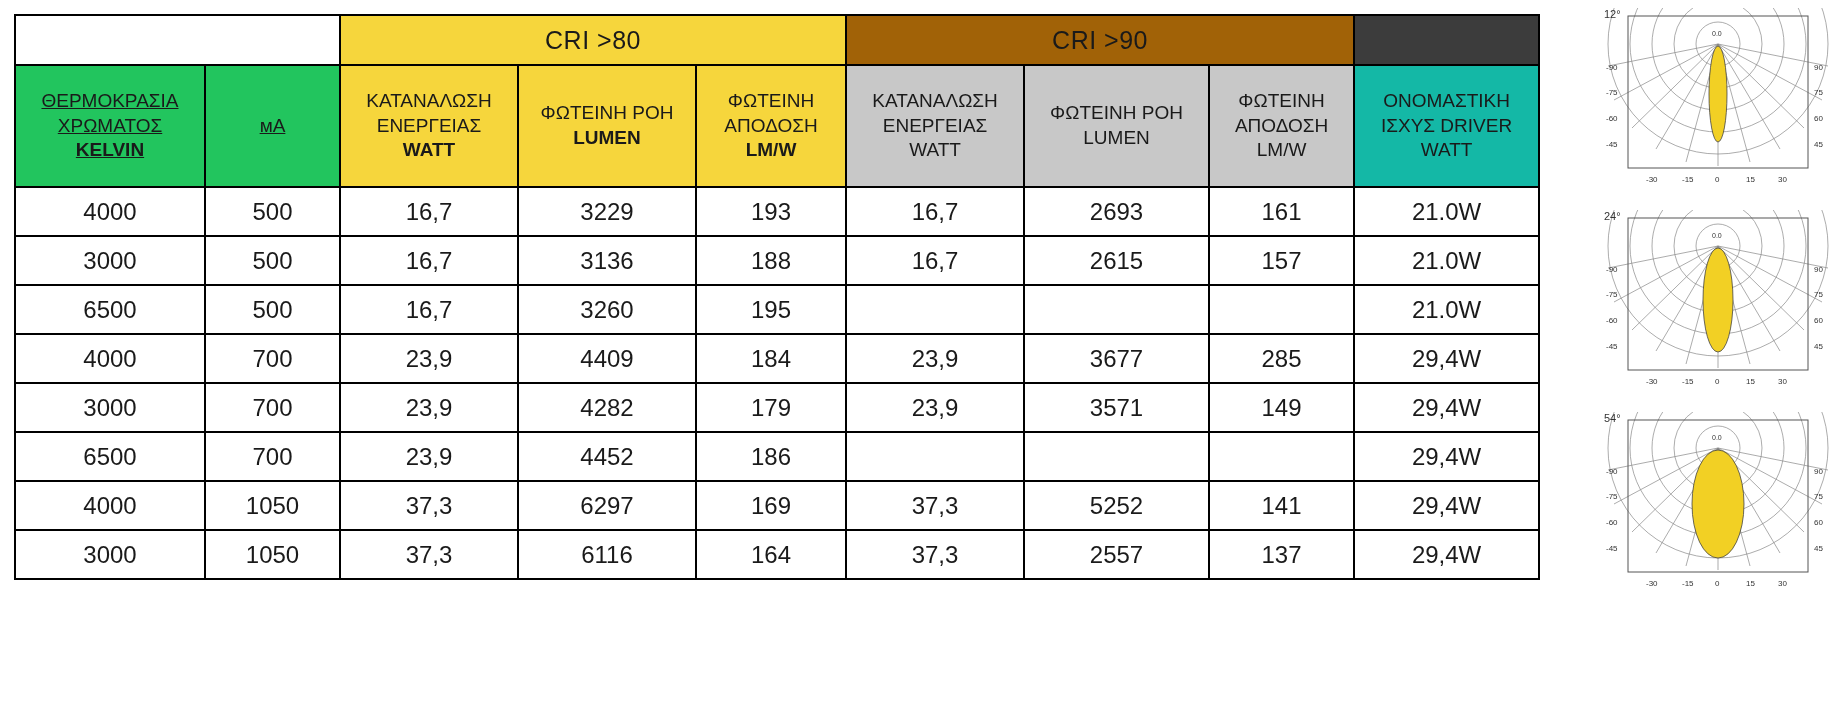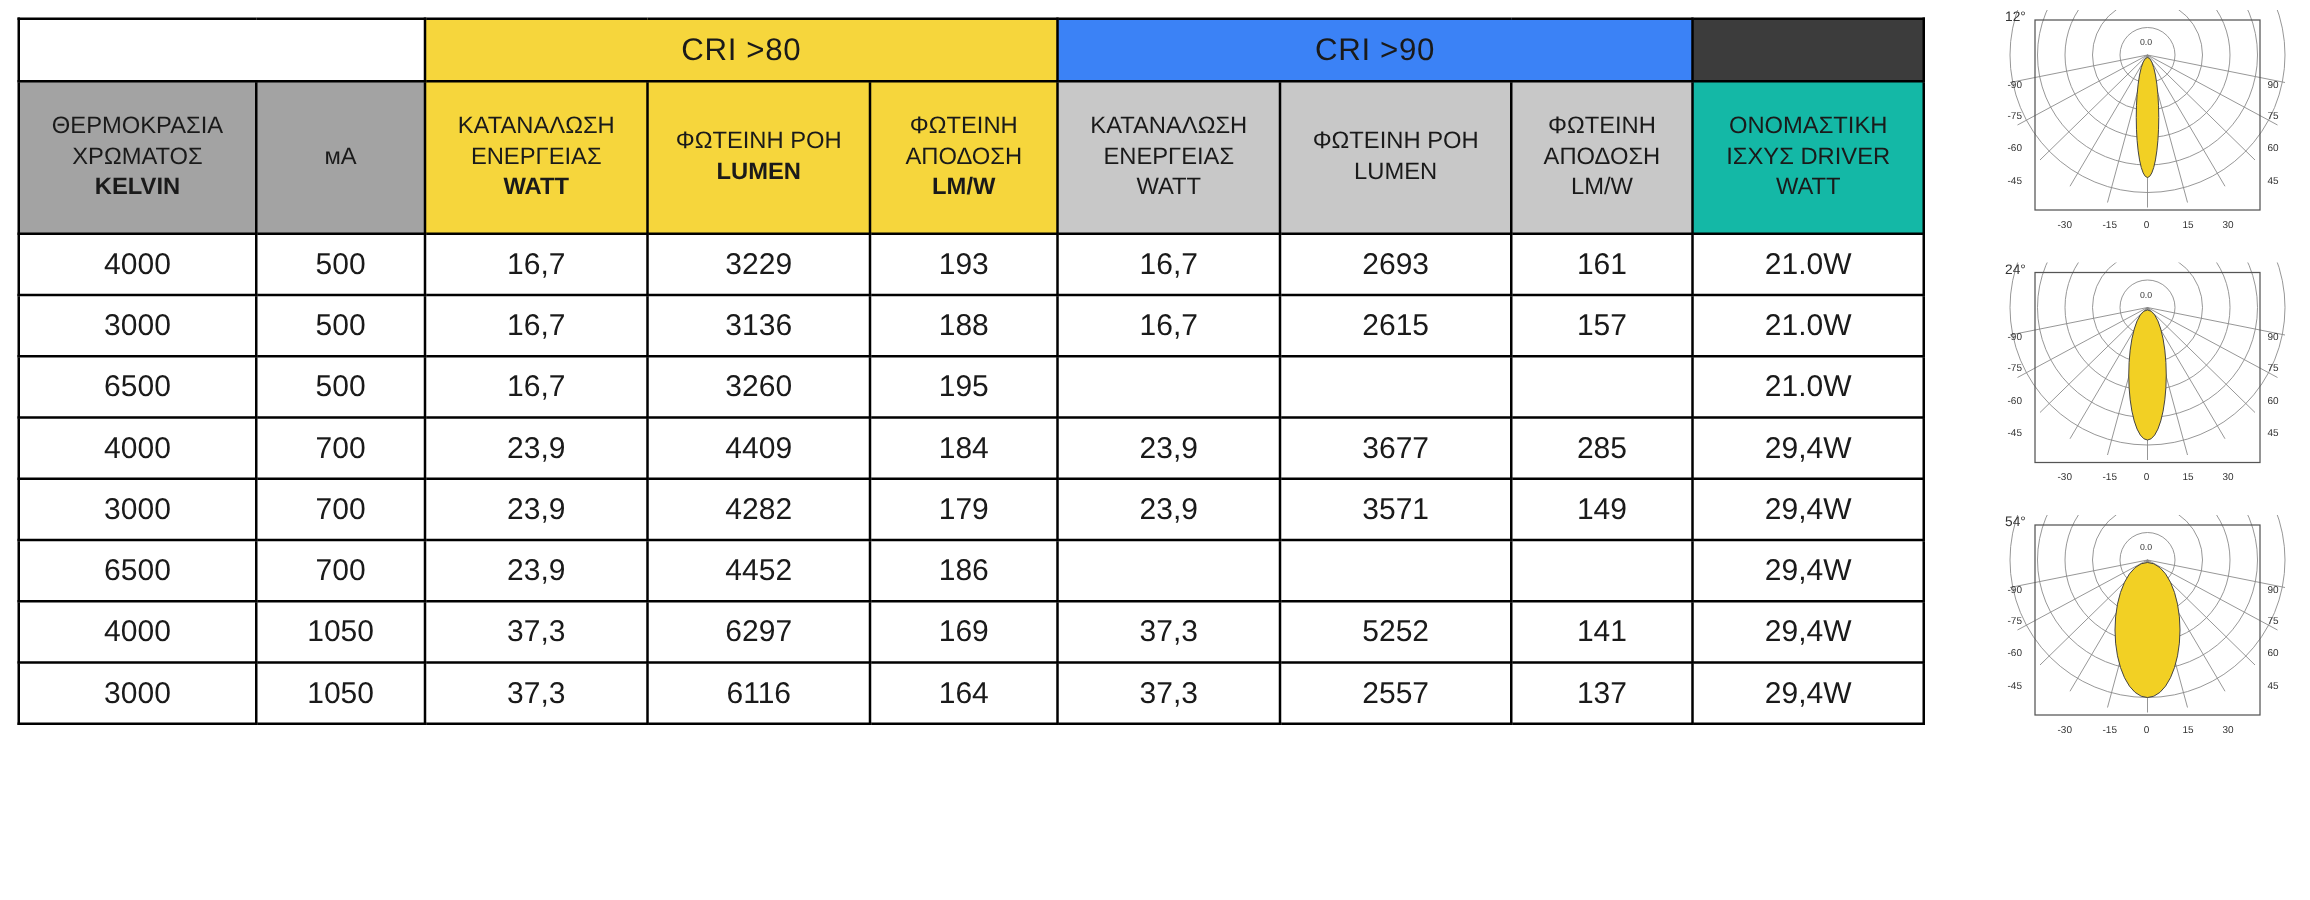--- a/index.html
+++ b/index.html
@@ -52,31 +52,31 @@
   col.c8 { width: 185px; }
 
   
   tr.grouprow td {
     height: 46px;
     font-size: 25px;
     letter-spacing: 0.5px;
   }
   td.blank-group { background: #ffffff; border-right-color:#000; }
   td.cri80 { background: #f6d63c; }
-  td.cri90 { background: #3b82f6; }
+  td.cri90 { background: #a16207; }
   td.dark-empty { background: #3c3c3c; }
 
   
   tr.subhead td {
     height: 112px;
     font-size: 19px;
     line-height: 1.30;
     padding: 4px 6px;
   }
-  td.sh-white { background: #a3a3a3; }
+  td.sh-white { background: #22c55e; text-decoration: underline; }
   td.sh-yellow { background: #f6d63c; }
   td.sh-grey { background: #c8c8c8; }
   td.sh-dark { background: #14b8a6; color: #ffffff; }
   .bold-line { font-weight: bold; }
 
   
   tr.datarow td {
     height: 45px;
     font-size: 24px;
     background: #ffffff;

